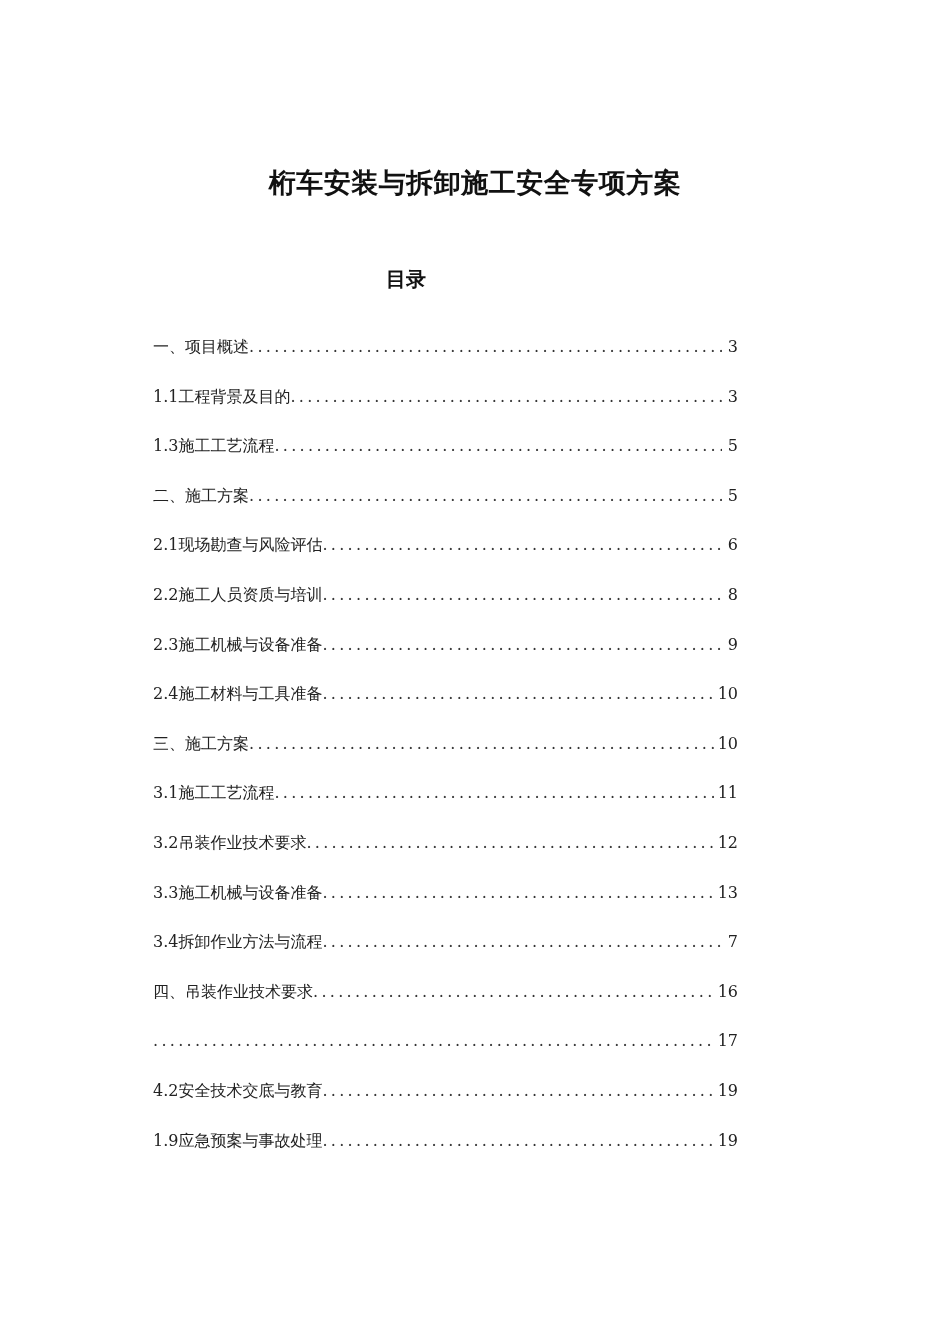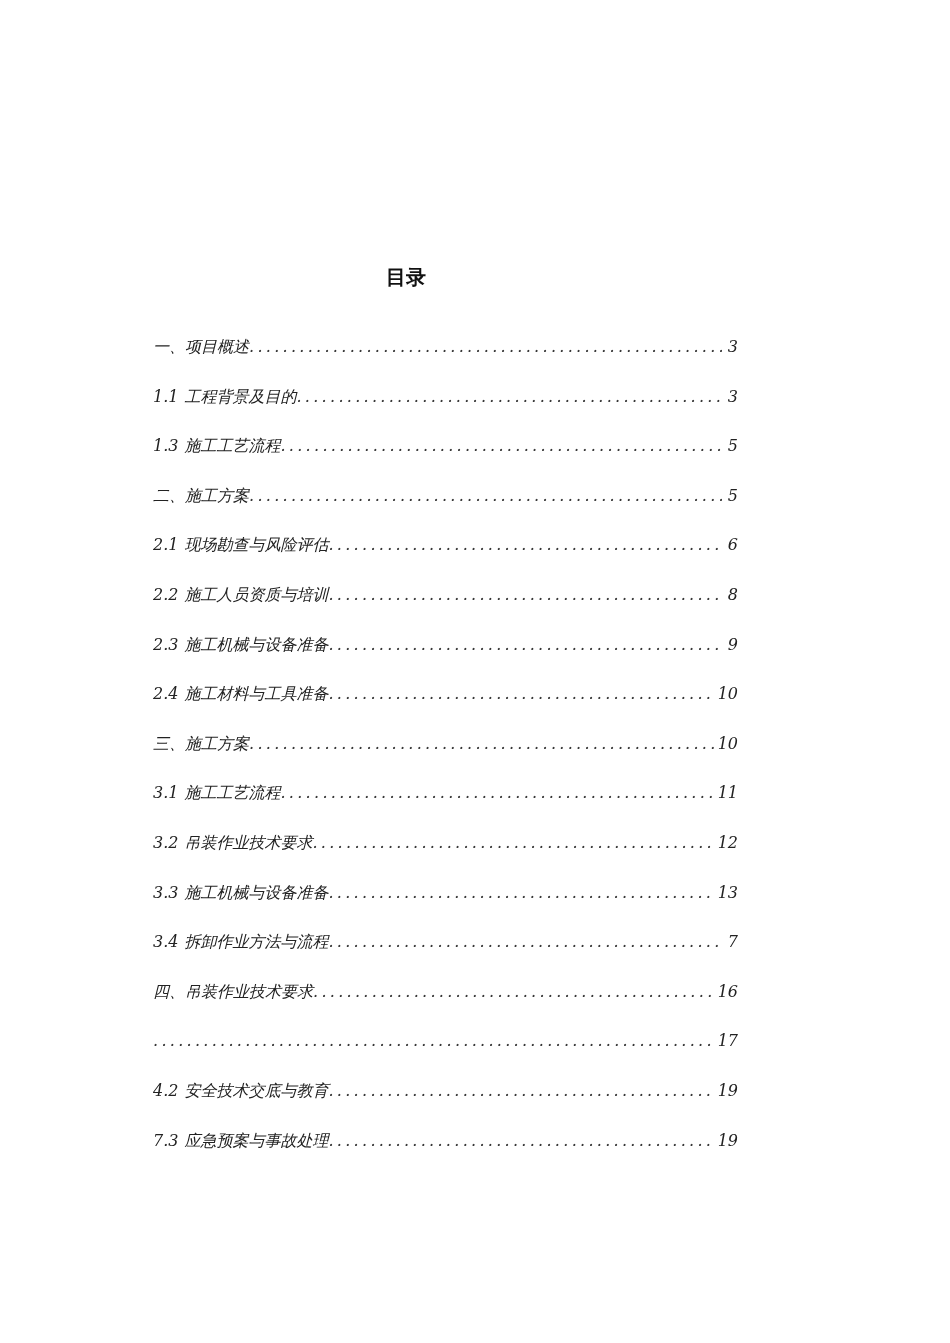--- a/index.html
+++ b/index.html
@@ -33,21 +33,21 @@
       line-height: 40px;
       letter-spacing: 0.5px;
       color: #111111;
     }
     .toc-heading {
       position: absolute;
       left: 0;
       width: 812px;
       top: 264px;
       text-align: center;
-      font-family: Liberation Mono, monospace;
+      font-family: Liberation Serif, serif;
       font-weight: bold;
       font-size: 20px;
       line-height: 30px;
       color: #111111;
     }
     .toc-list {
       position: absolute;
       left: 153px;
       top: 334px;
       width: 585px;
@@ -57,27 +57,25 @@
     }
     .toc-entry {
       display: flex;
       align-items: baseline;
       height: 49.6px;
       font-size: 16px;
       line-height: 26px;
       color: #222222;
       white-space: nowrap;
       cursor: pointer;
-      font-style: italic;
     }
     .toc-label {
       flex: 0 0 auto;
     }
     .toc-num {
-      margin-right: 6px;
     }
     .toc-leader {
       flex: 1 1 auto;
       overflow: hidden;
       margin: 0 4px 0 0;
       letter-spacing: 3.3px;
       color: #333333;
     }
     .toc-leader::before {
       content: "............................................................................................................................................";
@@ -85,20 +83,21 @@
     .toc-page {
       flex: 0 0 auto;
       text-align: right;
       min-width: 12px;
     }
   </style>
 </head>
 <body>
 
 <div class="page">
+  <div class="doc-title">桁车安装与拆卸施工安全专项方案</div>
   <div class="toc-heading">目录</div>
 
   <ul class="toc-list">
     <li class="toc-entry">
       <span class="toc-label"><span class="toc-num" style="margin-right:0">一、</span><span>项目概述</span></span>
       <span class="toc-leader"></span>
       <span class="toc-page">3</span>
     </li>
     <li class="toc-entry">
       <span class="toc-label"><span class="toc-num">1.1</span><span>工程背景及目的</span></span>
@@ -168,18 +167,18 @@
     <li class="toc-entry">
       <span class="toc-leader"></span>
       <span class="toc-page">17</span>
     </li>
     <li class="toc-entry">
       <span class="toc-label"><span class="toc-num">4.2</span><span>安全技术交底与教育</span></span>
       <span class="toc-leader"></span>
       <span class="toc-page">19</span>
     </li>
     <li class="toc-entry">
-      <span class="toc-label"><span class="toc-num">7.3</span><span>应急预案与事故处理</span></span>
+      <span class="toc-label"><span class="toc-num">1.9</span><span>应急预案与事故处理</span></span>
       <span class="toc-leader"></span>
       <span class="toc-page">19</span>
     </li>
   </ul>
 </div>
 
 </body></html>

